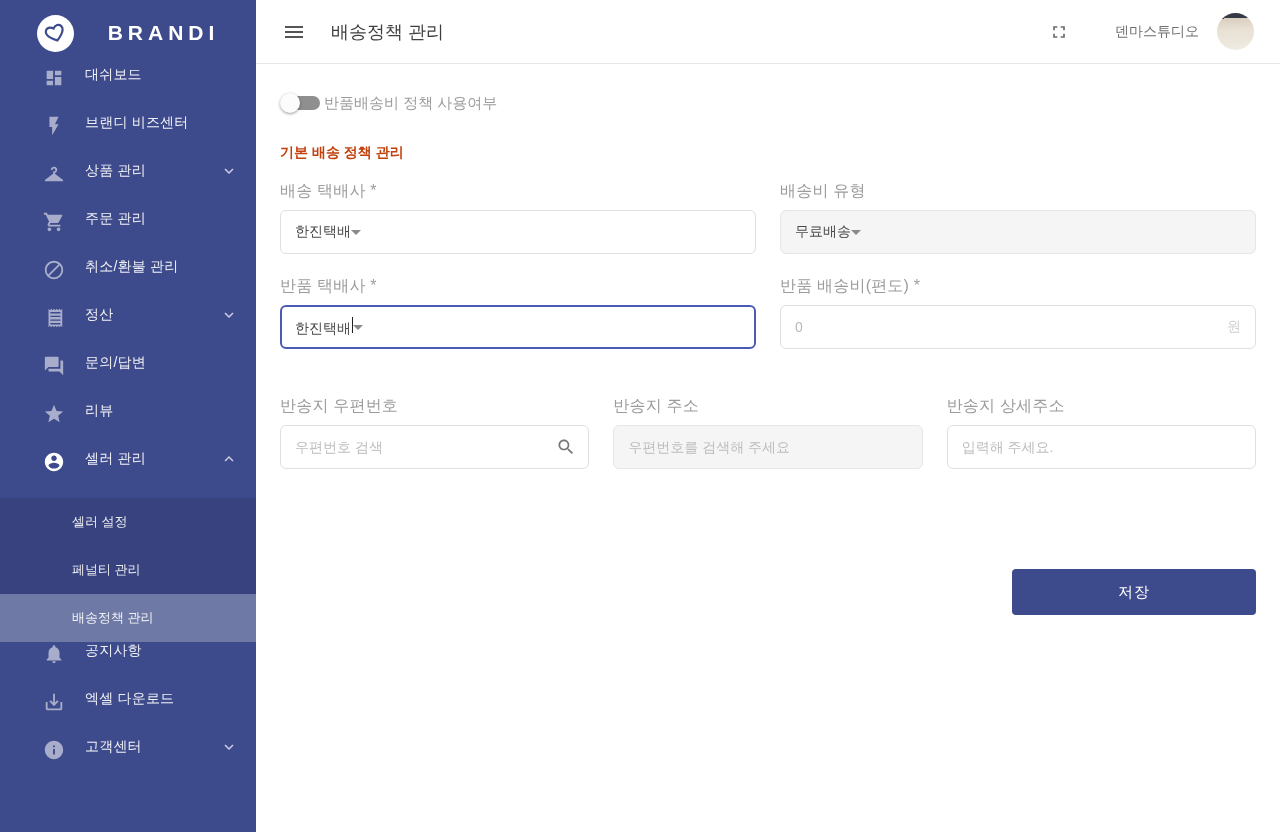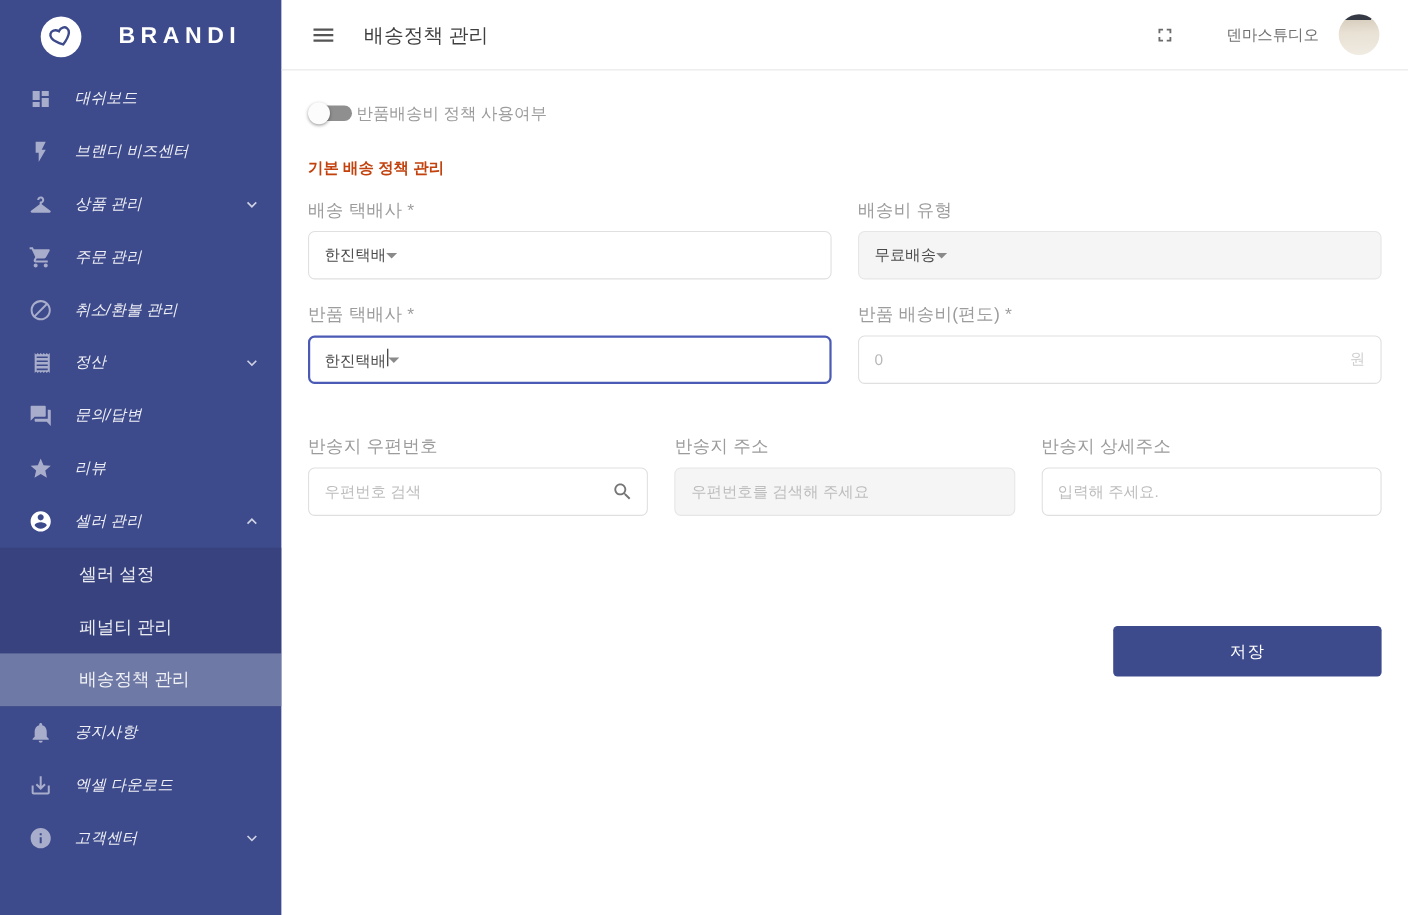--- a/index.html
+++ b/index.html
@@ -3,27 +3,27 @@
 <meta charset="utf-8">
 <style>
   * { margin:0; padding:0; box-sizing:border-box; }
   html,body { width:1280px; height:832px; font-family:"Liberation Sans","DejaVu Sans",sans-serif; background:#fff; overflow:hidden; }
 
   
   .sidebar { position:absolute; left:0; top:0; width:256px; height:832px; background:#3d4a8b; color:#fff; }
   .logo { height:66px; display:flex; align-items:center; justify-content:center; gap:10px; }
   .logo-mark { width:37px; height:37px; border-radius:50%; background:#fff; display:flex; align-items:center; justify-content:center; }
   .logo-text { font-size:21px; font-weight:bold; letter-spacing:5px; color:#fff;margin-left:24px; }
-  .nav-item { height:48px; display:flex; align-items:center; padding:0 18px 0 25px; cursor:pointer;font-style:italic; }
+  .nav-item { height:48px; display:flex; padding:0 18px 0 42px; cursor:pointer; }
   .nav-item .ic { width:24px; height:24px; color:rgba(255,255,255,0.55); flex:0 0 24px; display:flex; align-items:center; justify-content:center; }
   .nav-item .ic.bright { color:#ffffff; }
   .nav-item .lbl { margin-left:19px; font-size:14px; color:rgba(255,255,255,0.92); flex:1; letter-spacing:0.2px; }
   .nav-item .chev { width:18px; height:18px; color:rgba(255,255,255,0.75); }
   .submenu { background:#37427e; }
-  .sub-item { height:48px; display:flex; align-items:center; padding-left:72px; font-size:16px; color:rgba(255,255,255,0.9); cursor:pointer; }
+  .sub-item { height:48px; display:flex; align-items:center; padding-left:72px; font-size:13px; color:rgba(255,255,255,0.9); cursor:pointer; }
   .sub-item.active { background:#6f79a5; }
 
   
   .main { position:absolute; left:256px; top:0; width:1024px; height:832px; background:#fff; }
   .header { height:64px; display:flex; align-items:center; border-bottom:1px solid #e7e7e7; padding:0 26px 0 26px; }
   .hamburger { width:24px; height:24px; color:#555; cursor:pointer; }
   .page-title { margin-left:25px; font-size:18px; color:#3f3f3f; }
   .header-spacer { flex:1; }
   .fs-icon { width:20px; height:20px; color:#6b6b6b; cursor:pointer; }
   .seller-name { margin-left:46px; font-size:14px; color:#6f6f6f; }

